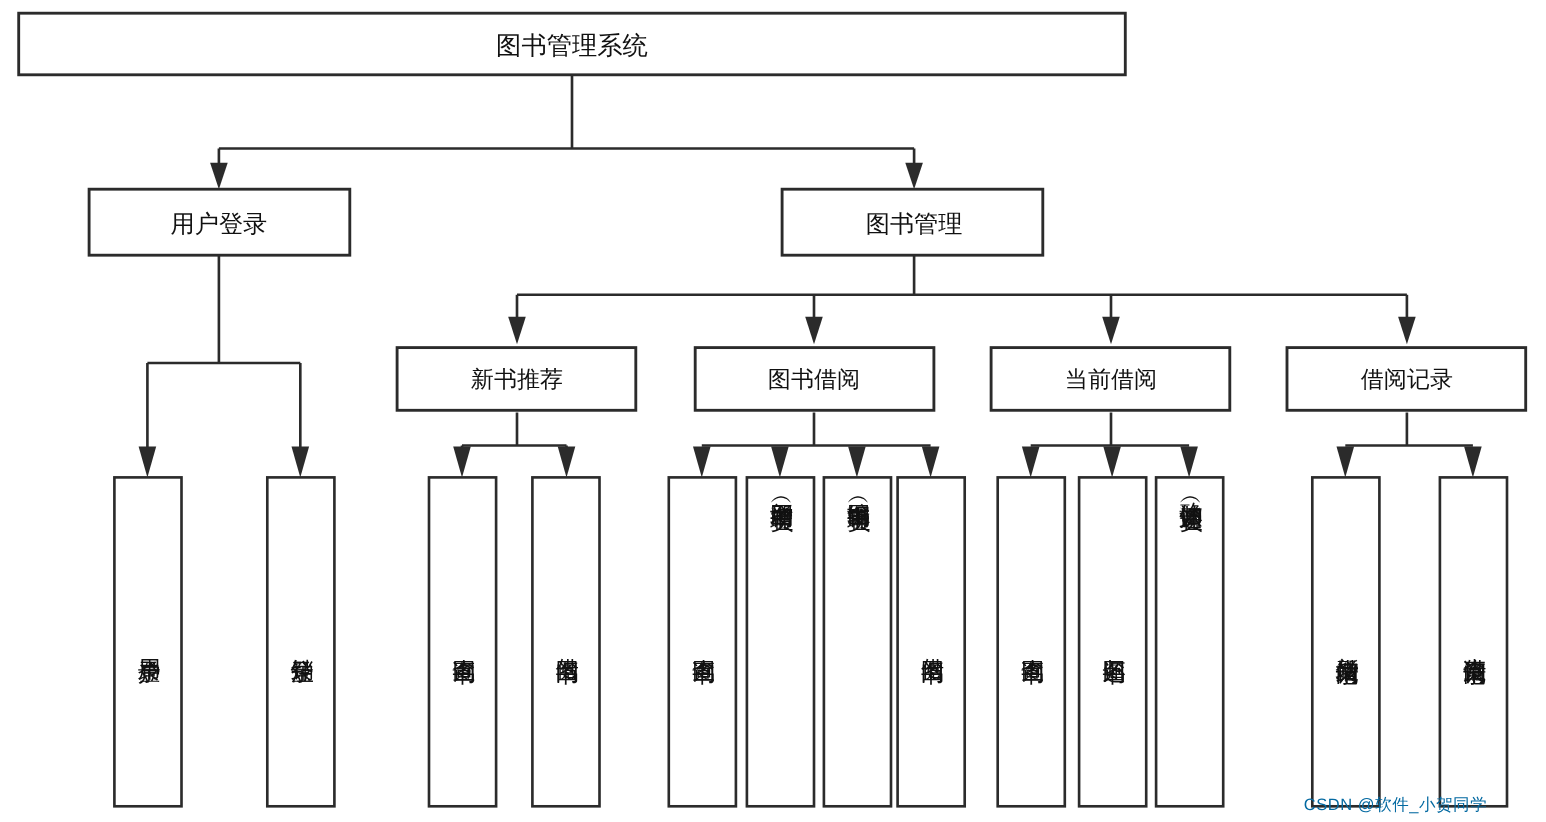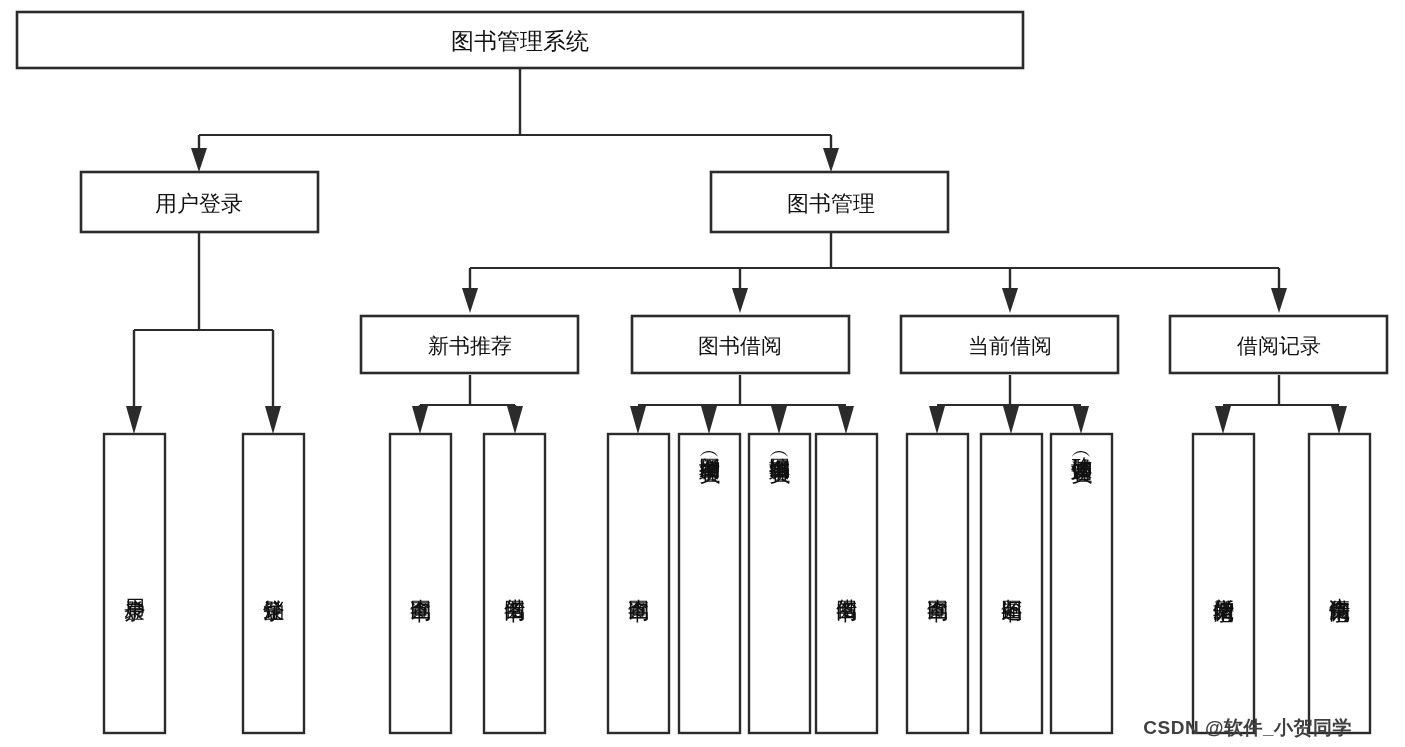--- a/index.html
+++ b/index.html
@@ -79,26 +79,25 @@
     color: #111111;
     letter-spacing: 1px;
     white-space: nowrap;
     text-align: center;
   }
   #watermark {
     position: absolute;
     right: 8px;
     bottom: 6px;
     font-family: "Liberation Sans", "DejaVu Sans", sans-serif;
-    font-size: 19px;
-    color: #404040;
+    font-size: 15px;
+    color: #0369a1;
     letter-spacing: 0.5px;
     white-space: nowrap;
     pointer-events: none;
-    font-weight: bold;
   }
 </style>
 </head>
 <body>
 
 <div id="diagram-root">
 
   <svg class="flow" viewBox="0 0 1405 747" xmlns="http://www.w3.org/2000/svg">
 
     <g>

